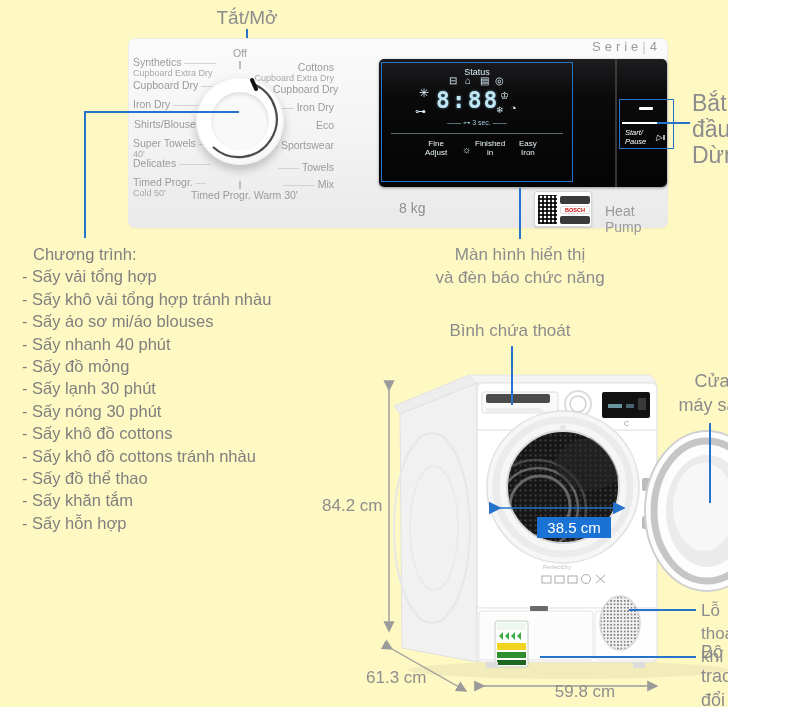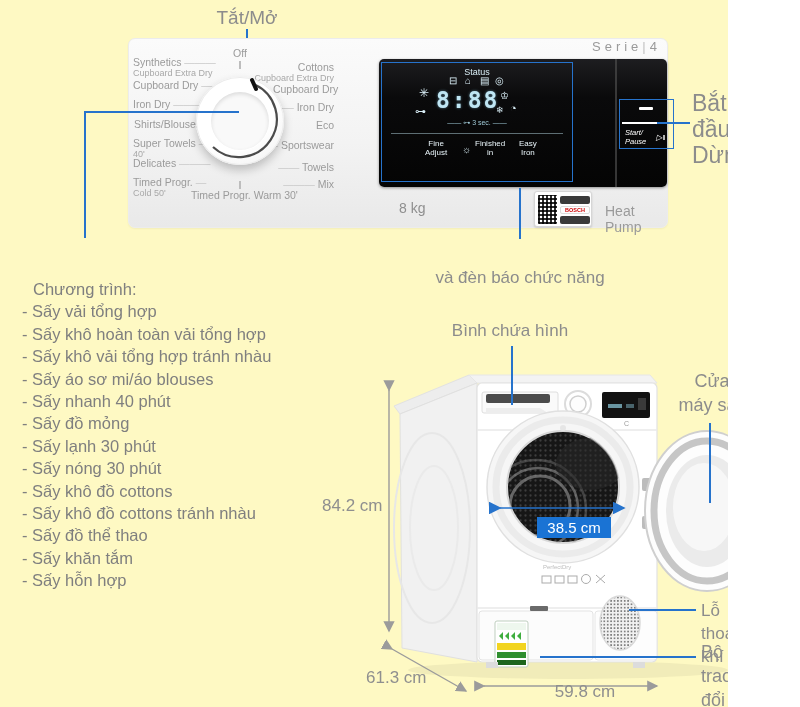--- a/index.html
+++ b/index.html
@@ -56,21 +56,21 @@
   .qr { position:absolute; left:3px; top:3px; width:19px; height:29px; border-radius:1px;
     background:
       repeating-linear-gradient(0deg,#2e2e2e 0 2px,#fff 2px 4px),
       repeating-linear-gradient(90deg,#2e2e2e 0 2px,#fff 2px 4px);
     background-blend-mode:multiply; }
   .pill { position:absolute; left:25px; width:30px; height:8px; border-radius:2px; }
 
   
   .programs { position:absolute; left:22px; top:243px; width:340px;
     font-size:16.5px; line-height:22.4px; color:#7f7f7f; }
-  .programs .title { padding-left:11px;margin-top:35px; }
+  .programs .title { padding-left:11px; }
 
   
   .hose-box { position:absolute; left:153px; top:555px; width:175px; height:133px;
     border:1px solid #b9b9b9; background:#fff; }
   .hose-label { position:absolute; left:0; right:0; bottom:6px; text-align:center;
     font-size:16.5px; color:#8c8c8c; }
 
   
   .dim { position:absolute; color:#8f8f8f; font-size:17px; white-space:nowrap; }
   .badge { position:absolute; left:537px; top:517px; width:74px; height:21px;
@@ -213,30 +213,29 @@
     <div class="abs" style="left:476px; top:164px; font-size:14px; color:#9a9a9a;">Heat Pump</div>
   </div>
 
   <div class="blue-line" style="left:657px; top:122px; width:33px; height:2px;"></div>
   <div class="abs lbl" style="left:692px; top:90px; font-size:23px; line-height:26px;">
     <span>Bắt đầu/</span><br><span>Dừng</span>
   </div>
 
   <div class="blue-line" style="left:519px; top:188px; width:2px; height:51px;"></div>
   <div class="abs lbl center" style="left:420px; top:243px; width:200px; font-size:17px; line-height:23px;">
-    <br><span>và đèn báo chức năng</span>
+    <span>Màn hình hiển thị</span><br><span>và đèn báo chức năng</span>
   </div>
 
   <div class="blue-line" style="left:84px; top:111px; width:2px; height:127px;"></div>
   <div class="blue-line" style="left:84px; top:111px; width:155px; height:2px;"></div>
   <div class="programs">
     <div class="title">Chương trình:</div>
     <div id="program-items">
         <div>- Sấy vải tổng hợp</div>
-        <div>- Sấy khô hoàn toàn vải tổng hợp</div>
         <div>- Sấy khô vải tổng hợp tránh nhàu</div>
         <div>- Sấy áo sơ mi/áo blouses</div>
         <div>- Sấy nhanh 40 phút</div>
         <div>- Sấy đồ mỏng</div>
         <div>- Sấy lạnh 30 phút</div>
         <div>- Sấy nóng 30 phút</div>
         <div>- Sấy khô đồ cottons</div>
         <div>- Sấy khô đồ cottons tránh nhàu</div>
         <div>- Sấy đồ thể thao</div>
         <div>- Sấy khăn tắm</div>
@@ -345,21 +344,21 @@
     </g>
 
     <rect x="118" y="294" width="12" height="6" fill="#dcdcdc"></rect>
     <rect x="265" y="294" width="12" height="6" fill="#dcdcdc"></rect>
 
     <line x1="21" y1="22" x2="21" y2="263" stroke="#9b9b9b" stroke-width="1.4" marker-start="url(#ag)" marker-end="url(#ag)"></line>
     <line x1="24" y1="281" x2="98" y2="323" stroke="#9b9b9b" stroke-width="1.4" marker-start="url(#ag)" marker-end="url(#ag)"></line>
     <line x1="116" y1="318" x2="289" y2="318" stroke="#9b9b9b" stroke-width="1.4" marker-start="url(#ag)" marker-end="url(#ag)"></line>
   </svg>
 
-  <div class="abs lbl center" style="left:430px; top:319px; width:160px; font-size:17px;">Bình chứa hình</div>
+  <div class="abs lbl center" style="left:430px; top:319px; width:160px; font-size:17px;">Bình chứa thoát</div>
   <div class="blue-line" style="left:511px; top:346px; width:2px; height:59px;"></div>
 
   <div class="abs lbl center" style="left:662px; top:369px; width:100px; line-height:24px;">
     <span>Cửa</span><br><span>máy sấy</span>
   </div>
   <div class="blue-line" style="left:709px; top:423px; width:2px; height:80px;"></div>
 
   <div class="blue-line" style="left:629px; top:609px; width:67px; height:2px;"></div>
   <div class="abs lbl" style="left:701px; top:599px; font-size:17px;">Lỗ thoát khí</div>
 

